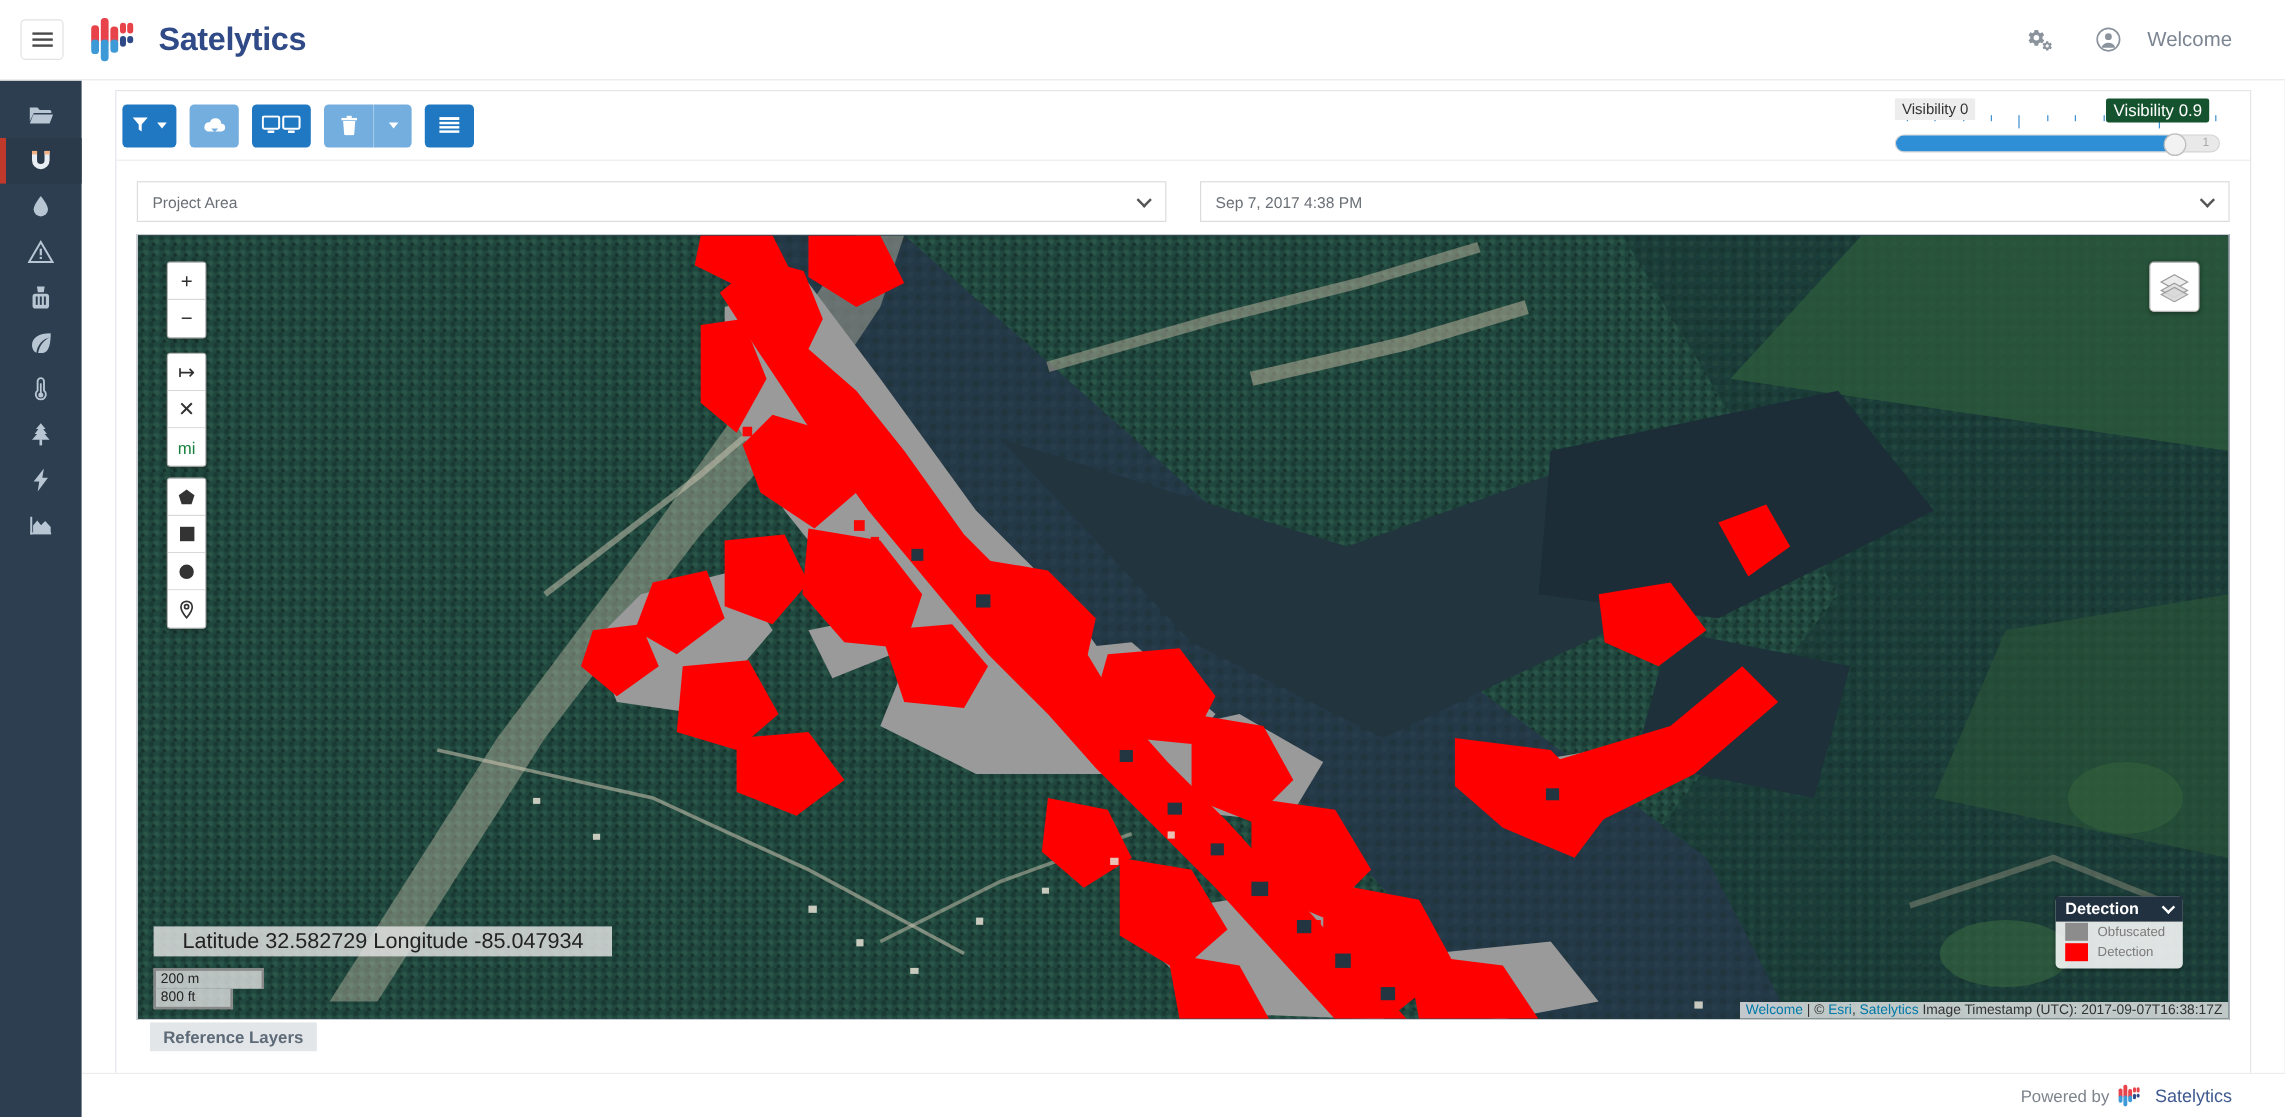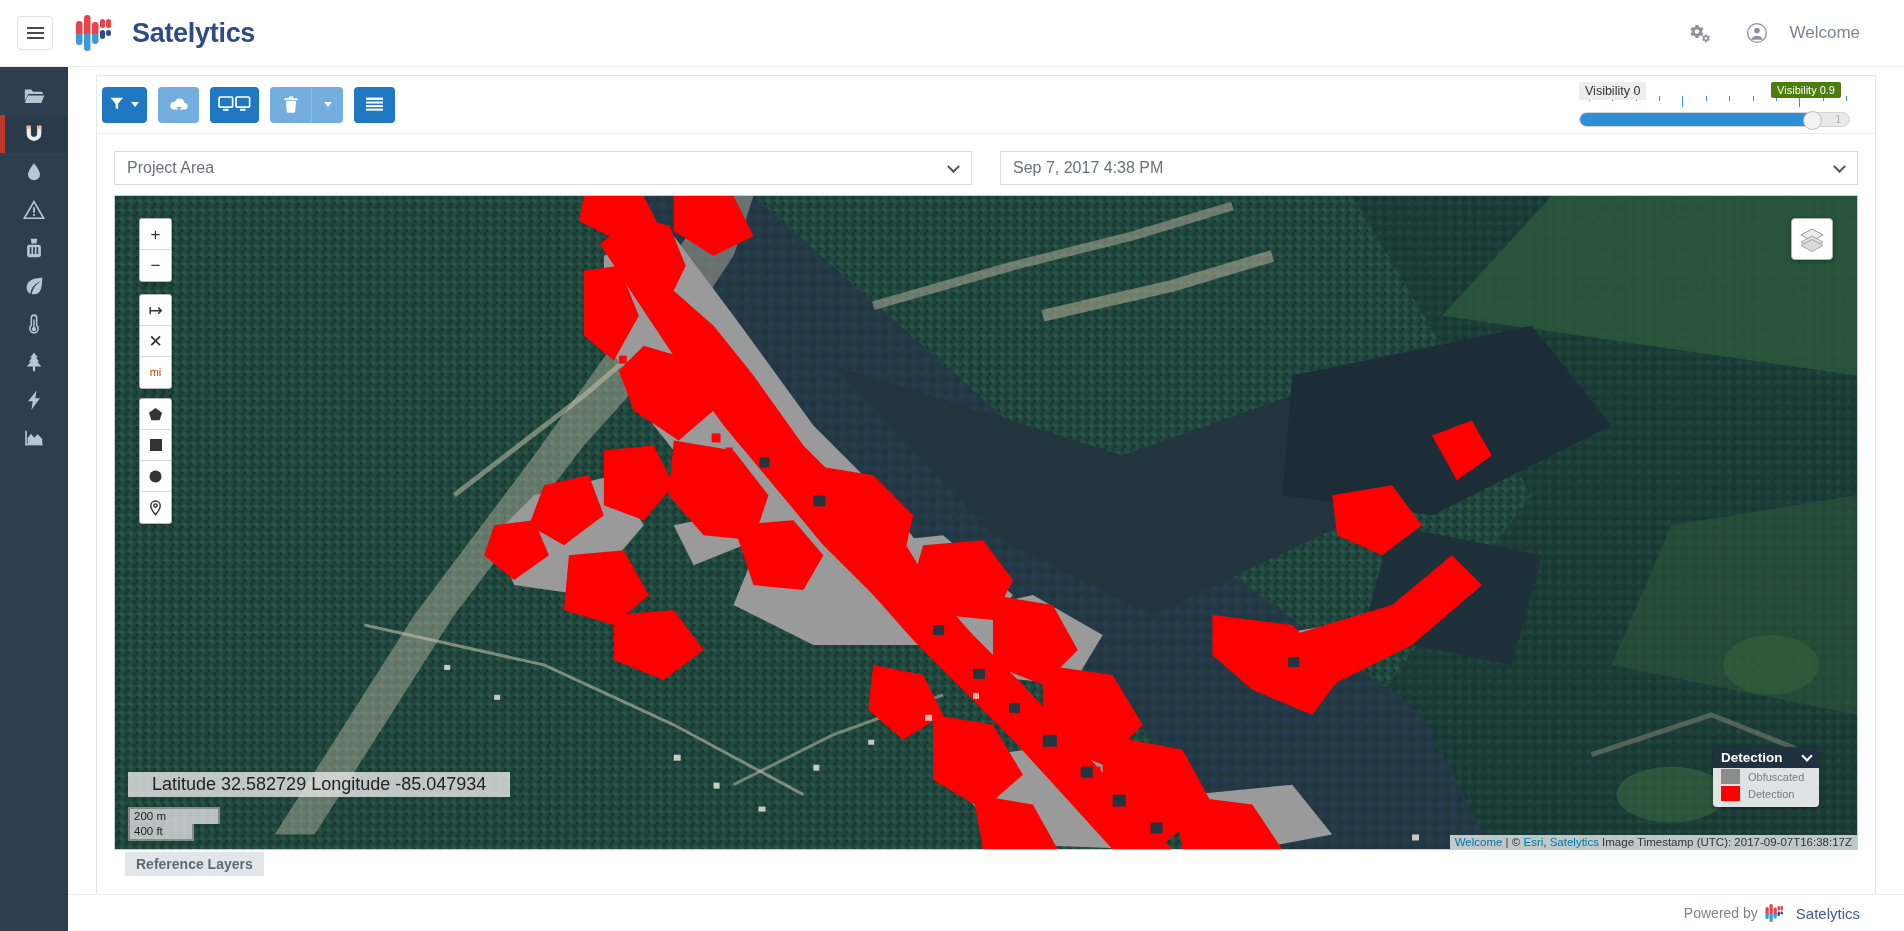--- a/index.html
+++ b/index.html
@@ -93,22 +93,22 @@
 
   
   .vis-wrap {
     position: absolute; right: 18px; top: 6px; width: 278px; height: 48px;
   }
   .vis-label-left {
     position: absolute; left: 0; top: 0; background: #ededed;
     color: #333; font-size: 12.5px; padding: 2px 6px; z-index: 3;
   }
   .vis-label-right {
-    position: absolute; right: 16px; top: 0; background: #4d7c0f;
-    color: #fff; font-size: 11px; padding: 2px 6px; z-index: 3;
+    position: absolute; right: 16px; top: 0; background: #14532d;
+    color: #fff; font-size: 14px; padding: 2px 6px; z-index: 3;
     border-radius: 2px;
     text-align: center;
   }
   .vis-ticks {
     position: absolute; left: 10px; top: 14px; width: 258px; height: 14px;
     display: flex; justify-content: space-between; align-items: flex-start;
   }
   .vis-ticks i { display: block; width: 1px; background: #3d8fd0; height: 5px; }
   .vis-ticks i.maj { height: 11px; }
   .vis-track {
@@ -129,21 +129,21 @@
     color: #a8a8a8; line-height: 13px;
   }
 
   
   .selector-row {
     display: flex; gap: 28px; padding: 17px 17px 10px 17px;
   }
   .select-box {
     flex: 1; height: 34px; border: 1px solid #dcdcdc; background: #fff;
     display: flex; align-items: center; padding: 0 12px;
-    font-size: 16px; color: #6a7076; cursor: pointer; position: relative;
+    font-size: 13px; color: #6a7076; cursor: pointer; position: relative;
   }
   .select-box .chev {
     position: absolute; right: 13px; top: 50%; margin-top: -3px;
     width: 9px; height: 9px; border-right: 2px solid #555;
     border-bottom: 2px solid #555; transform: rotate(45deg) translate(-2px,-2px);
   }
 
   
   .map-outer {
     position: relative; margin: 0 17px; height: 655px;
@@ -156,21 +156,21 @@
     border-radius: 3px; background: #fff; overflow: hidden; z-index: 10;
     box-shadow: 0 1px 3px rgba(0,0,0,.3);
   }
   .map-ctrl-btn {
     width: 31px; height: 31px; display: flex; align-items: center;
     justify-content: center; cursor: pointer; background: #fff;
     border-bottom: 1px solid #d8d8d8; color: #2f2f2f;
     font-size: 17px; line-height: 1;
   }
   .map-ctrl-btn:last-child { border-bottom: none; }
-  .map-ctrl-btn.small { font-size: 11px; color: #c2410c; }
+  .map-ctrl-btn.small { font-size: 14px; color: #15803d; }
 
   .layers-ctrl {
     position: absolute; right: 24px; top: 22px; width: 42px; height: 42px;
     background: #fff; border-radius: 4px; border: 1px solid #b5b5b5;
     display: flex; align-items: center; justify-content: center;
     cursor: pointer; z-index: 10; box-shadow: 0 1px 4px rgba(0,0,0,.35);
   }
 
   .latlon-box {
     position: absolute; left: 13px; bottom: 52px; z-index: 10;
@@ -610,21 +610,21 @@
           <polygon points="13,3 24,9 13,15 2,9" fill="#ececec" stroke="#9a9a9a" stroke-width="1"></polygon>
           <polygon points="13,10 24,16 13,22 2,16" fill="#e2e2e2" stroke="#9a9a9a" stroke-width="1" opacity="0.95"></polygon>
           <polygon points="13,13.5 24,19.5 13,25.5 2,19.5" fill="#d9d9d9" stroke="#9a9a9a" stroke-width="1" opacity="0.9"></polygon>
         </svg>
       </div>
 
       <div class="latlon-box">Latitude 32.582729 Longitude -85.047934</div>
 
       <div class="scale-box">
         <div class="scale-bar top">200 m</div>
-        <div class="scale-bar bot">400 ft</div>
+        <div class="scale-bar bot">800 ft</div>
       </div>
 
       <div class="legend">
         <div class="legend-head">
           <span>Detection</span>
           <span class="chev"></span>
         </div>
         <div class="legend-row">
           <span class="legend-sw" style="background:#8c8c8c;"></span>
           <span>Obfuscated</span>

